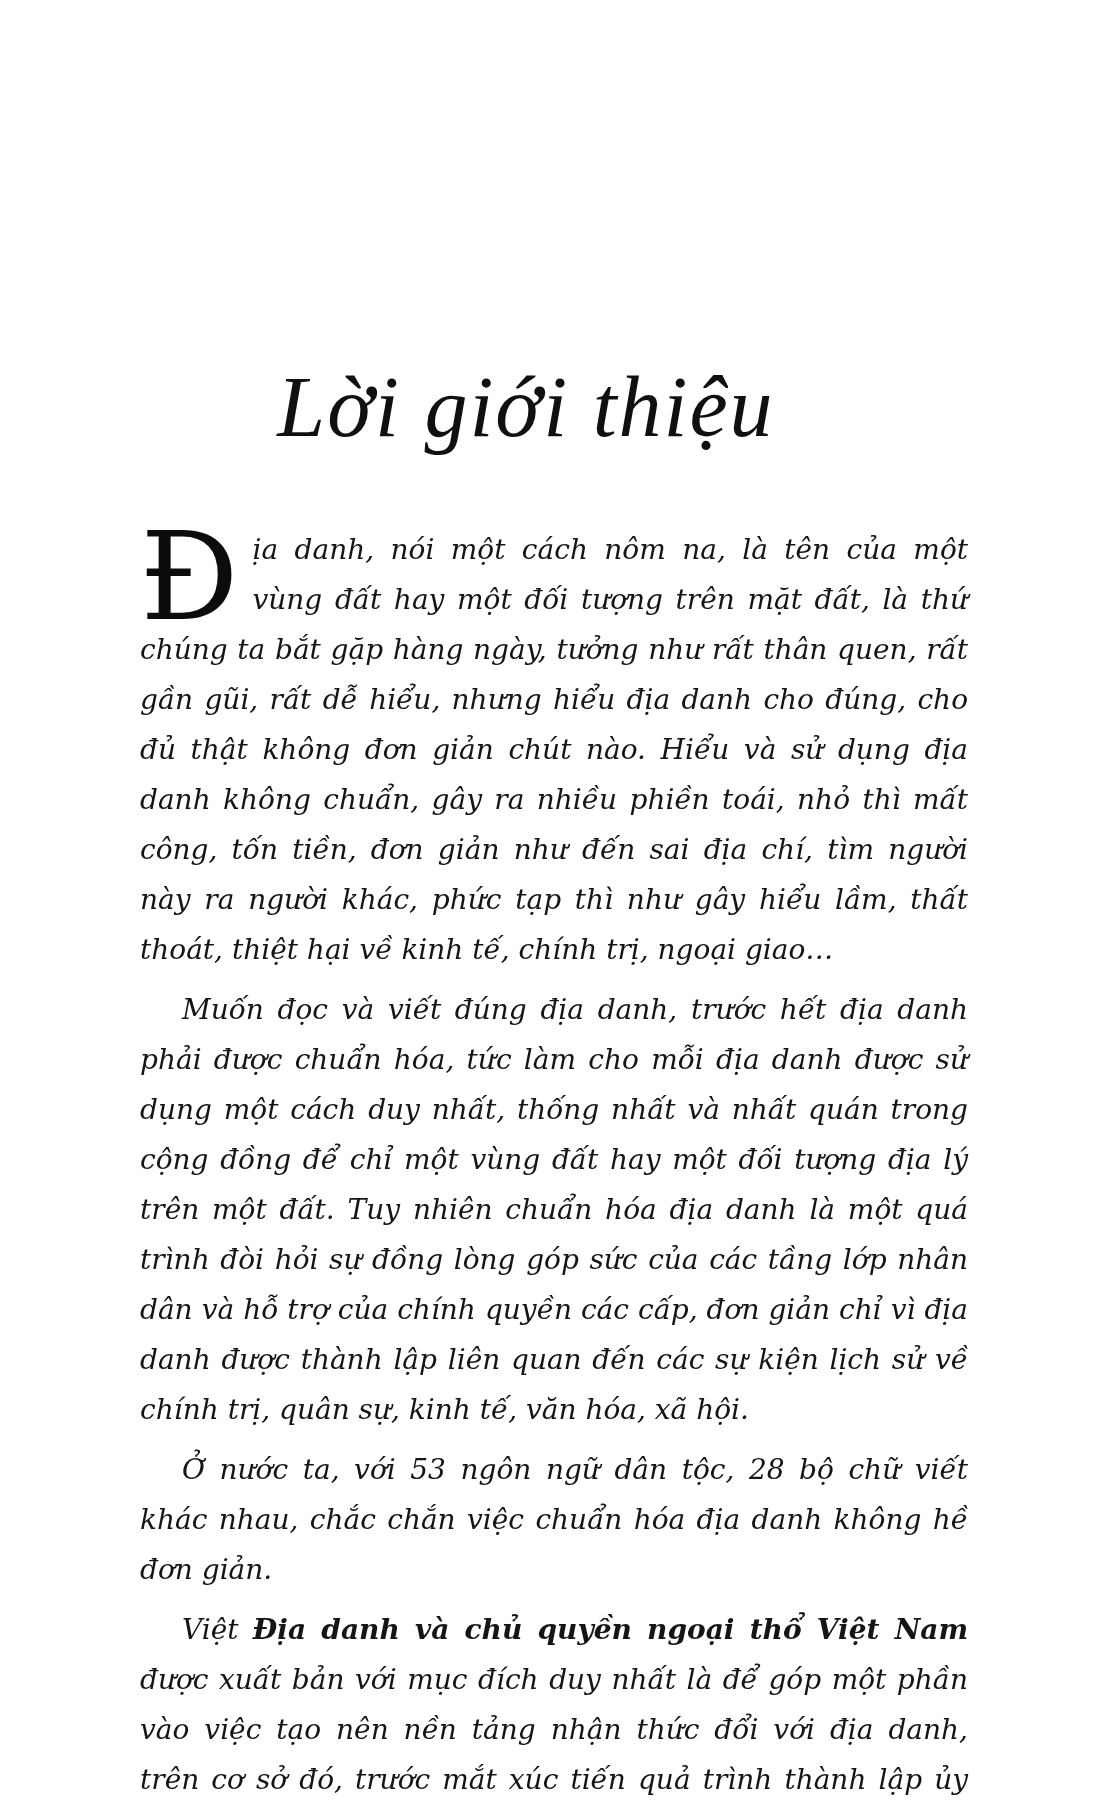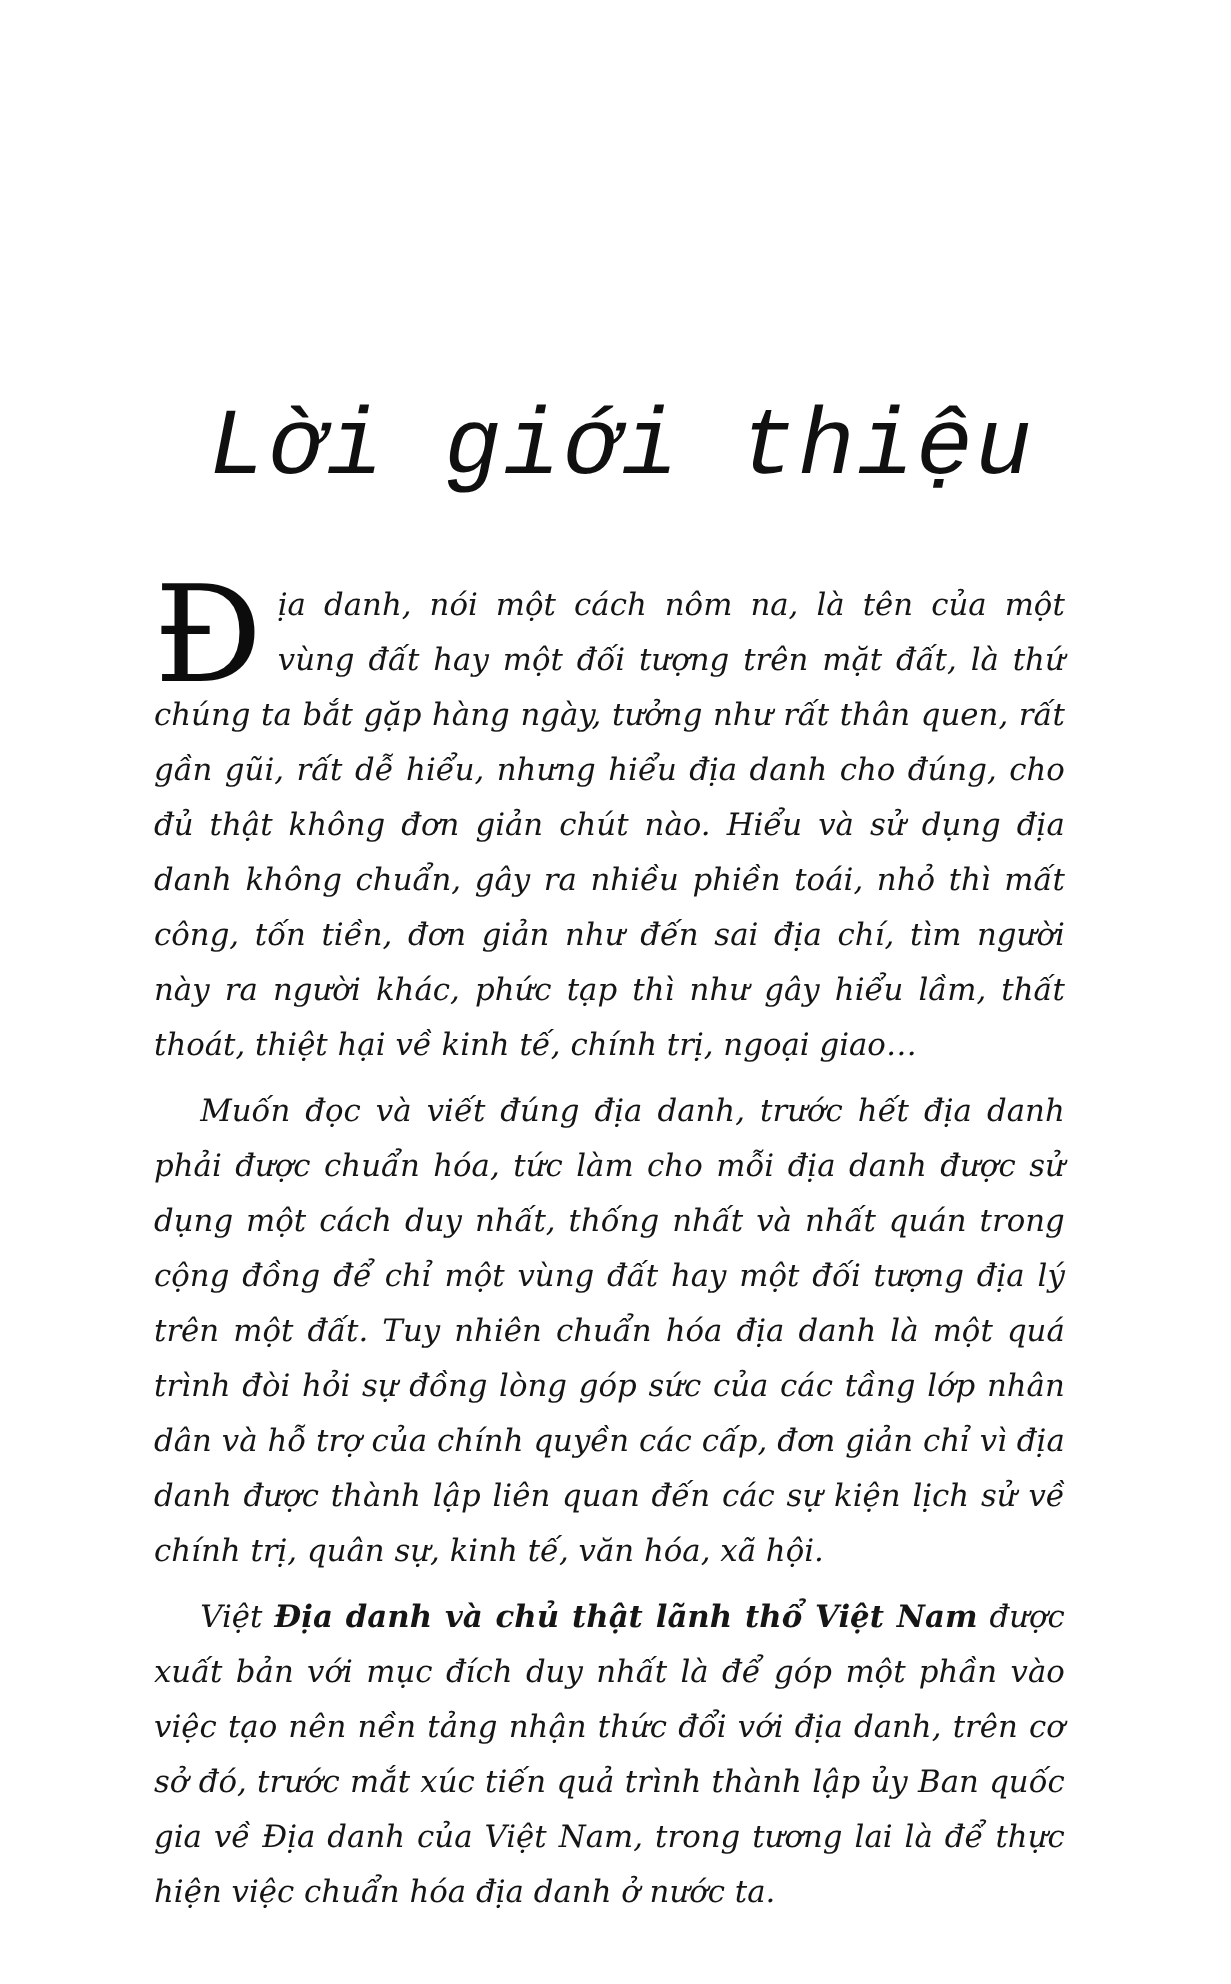--- a/index.html
+++ b/index.html
@@ -19,22 +19,22 @@
   .content {
     position: absolute;
     left: 140px;
     top: 0;
     width: 828px;
   }
   .page-title {
     margin: 0;
     padding-top: 360px;
     padding-bottom: 70px;
-    text-align: right;
-    font-family: Liberation Mono, monospace;
+    text-align: center;
+    font-family: Liberation Serif, serif;
     font-style: italic;
     font-weight: 400;
     font-size: 86px;
     line-height: 1.1;
     letter-spacing: 2px;
     transform: translateX(-28px);
     color: #101010;
   }
   p.para {
     margin: 0 0 10px 0;
@@ -66,17 +66,18 @@
 
 <div class="sheet">
   <div class="content">
 
     <h1 class="page-title">Lời giới thiệu</h1>
 
     <p class="para"><span class="dropcap">Đ</span><span>ịa danh, nói một cách nôm na, là tên của một vùng đất hay một đối tượng trên mặt đất, là thứ chúng ta bắt gặp hàng ngày, tưởng như rất thân quen, rất gần gũi, rất dễ hiểu, nhưng hiểu địa danh cho đúng, cho đủ thật không đơn giản chút nào. Hiểu và sử dụng địa danh không chuẩn, gây ra nhiều phiền toái, nhỏ thì mất công, tốn tiền, đơn giản như đến sai địa chí, tìm người này ra người khác, phức tạp thì như gây hiểu lầm, thất thoát, thiệt hại về kinh tế, chính trị, ngoại giao…</span></p>
 
     <p class="para indent"><span>Muốn đọc và viết đúng địa danh, trước hết địa danh phải được chuẩn hóa, tức làm cho mỗi địa danh được sử dụng một cách duy nhất, thống nhất và nhất quán trong cộng đồng để chỉ một vùng đất hay một đối tượng địa lý trên một đất. Tuy nhiên chuẩn hóa địa danh là một quá trình đòi hỏi sự đồng lòng góp sức của các tầng lớp nhân dân và hỗ trợ của chính quyền các cấp, đơn giản chỉ vì địa danh được thành lập liên quan đến các sự kiện lịch sử về chính trị, quân sự, kinh tế, văn hóa, xã hội.</span></p>
 
+    <p class="para indent"><span>Ở nước ta, với 53 ngôn ngữ dân tộc, 28 bộ chữ viết khác nhau, chắc chắn việc chuẩn hóa địa danh không hề đơn giản.</span></p>
 
-    <p class="para indent"><span>Việt </span><span class="bold">Địa danh và chủ thật lãnh thổ Việt Nam</span><span> được xuất bản với mục đích duy nhất là để góp một phần vào việc tạo nên nền tảng nhận thức đổi với địa danh, trên cơ sở đó, trước mắt xúc tiến quả trình thành lập ủy Ban quốc gia về Địa danh của Việt Nam, trong tương lai là để thực hiện việc chuẩn hóa địa danh ở nước ta.</span></p>
+    <p class="para indent"><span>Việt </span><span class="bold">Địa danh và chủ quyền ngoại thổ Việt Nam</span><span> được xuất bản với mục đích duy nhất là để góp một phần vào việc tạo nên nền tảng nhận thức đổi với địa danh, trên cơ sở đó, trước mắt xúc tiến quả trình thành lập ủy Ban quốc gia về Địa danh của Việt Nam, trong tương lai là để thực hiện việc chuẩn hóa địa danh ở nước ta.</span></p>
 
   </div>
 </div>
 
 </body></html>

